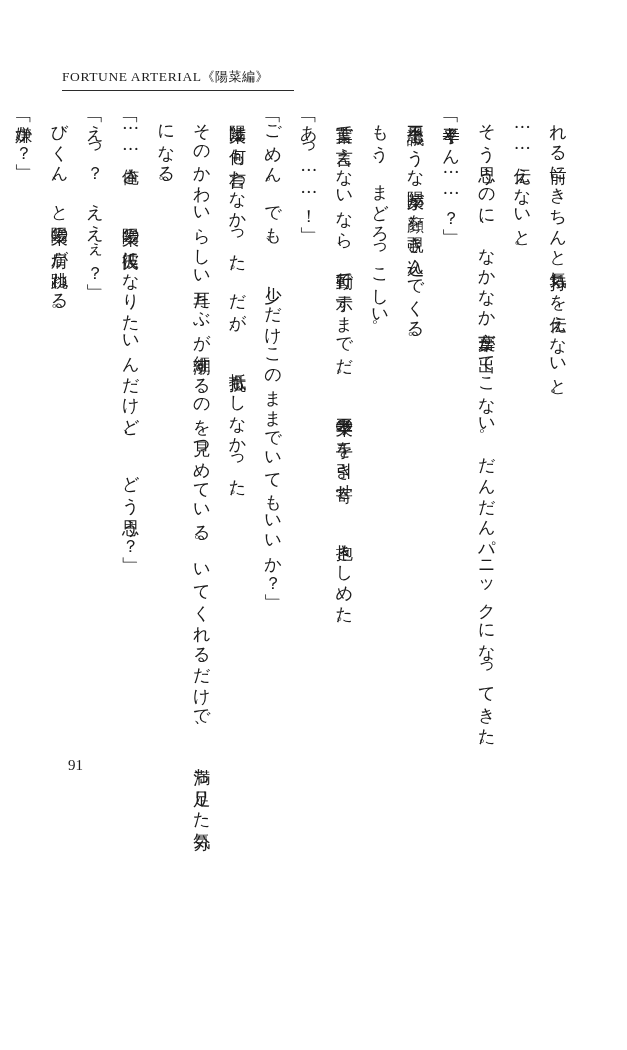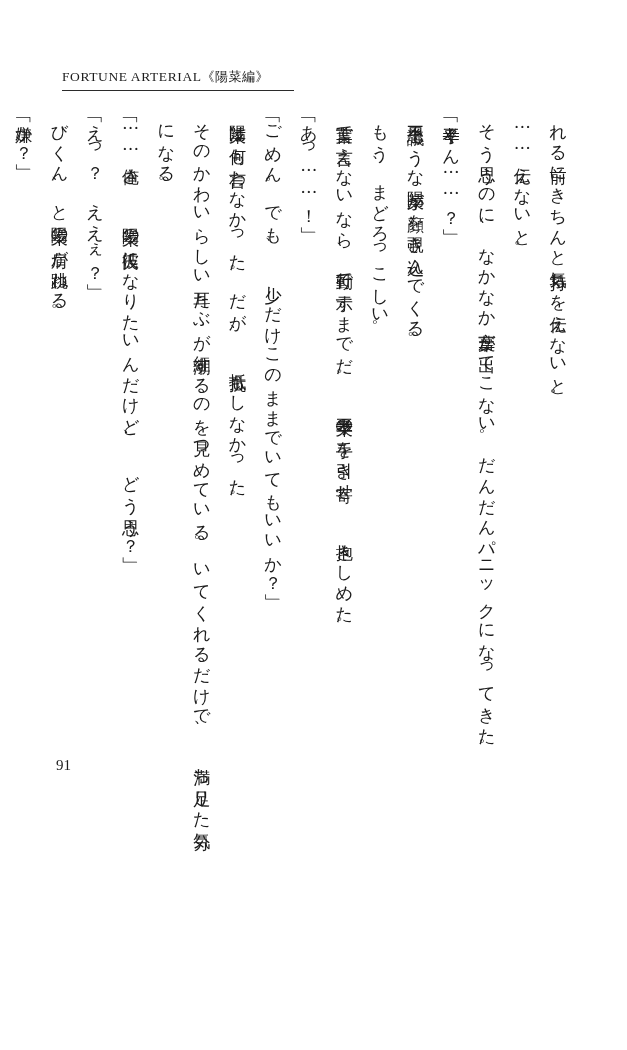--- a/index.html
+++ b/index.html
@@ -68,21 +68,21 @@
 
   .body-area p {
     margin: 0;
     padding: 0;
     text-indent: 0;
   }
 
   
   .folio {
     position: absolute;
-    left: 56px;
+    left: 68px;
     bottom: 36px;
     font-size: 15px;
     color: #1c1c1c;
     font-family: "Liberation Serif", "DejaVu Serif", serif;
   }
 </style>
 </head>
 <body>
 
 <div class="page">

